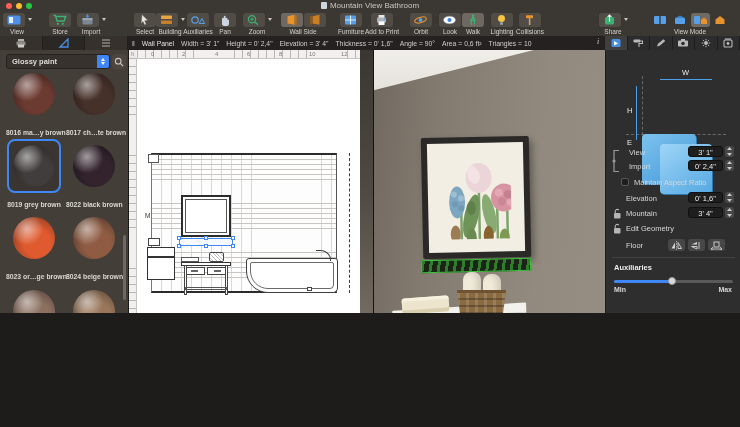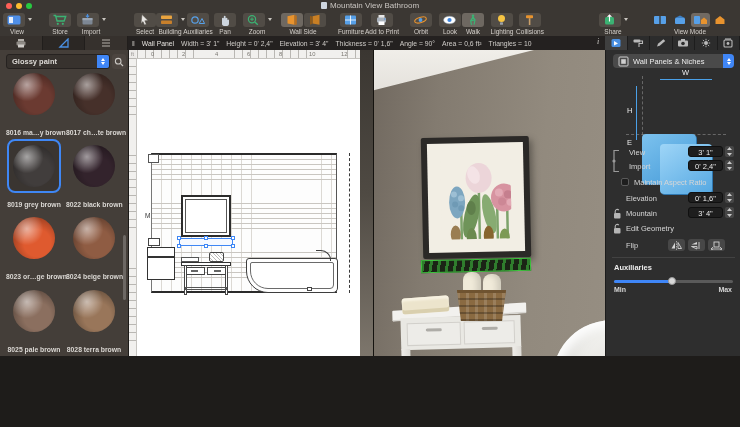--- a/index.html
+++ b/index.html
@@ -1,16 +1,16 @@
 <!DOCTYPE html>
 <html><head>
 <meta charset="utf-8">
 <style>
   html,body{margin:0;padding:0;background:#1e1c1a;}
-  #app{position:relative;width:740px;height:356px;background:#ef4444;overflow:hidden;
+  #app{position:relative;width:740px;height:313px;background:#ef4444;overflow:hidden;
        font-family:"Liberation Sans",sans-serif;-webkit-font-smoothing:antialiased;}
   .abs{position:absolute;}
   
   .titlebar{position:absolute;left:0;top:0;width:740px;height:11px;background:#3b3733;}
   .light{position:absolute;top:2.5px;width:6px;height:6px;border-radius:50%;}
   .title{position:absolute;left:0;right:0;top:1px;text-align:center;font-size:8px;color:#c9c5c1;}
   .docic{display:inline-block;width:6px;height:7px;background:#cfd6df;border-radius:1px;margin-right:3px;vertical-align:-1px;}
   
   .toolbar{position:absolute;left:0;top:11px;width:740px;height:25px;background:#3b3733;border-bottom:1px solid #232019;}
   .tb{position:absolute;top:1px;text-align:center;}
@@ -640,31 +640,20 @@
 
     <div class="towel3"></div>
     <div class="roll" style="left:103px;top:222px"></div>
     <div class="roll" style="left:123px;top:224px"></div>
     <div class="basket3"></div>
     <div class="tub3"></div>
     <div class="floor3"></div>
   </div>
 
   <div class="insp">
-    <div class="ihead">
-      <svg style="margin-left:5px" width="11" height="11" viewBox="0 0 11 11">
-          <rect x="1" y="1" width="9" height="9" rx="1" fill="none" stroke="#cfcfcf" stroke-width="1"></rect>
-          <rect x="3.2" y="3.2" width="4.6" height="4.6" fill="#cfcfcf"></rect>
-        </svg>
-      <span class="htxt">Wall Panels &amp; Niches</span>
-      <span class="bluestep">
-          <i class="up"></i>
-          <i class="dn"></i>
-        </span>
-    </div>
 
     <div class="dguideh" style="left:20px;top:84px;width:100px"></div>
     <div class="dguide" style="left:36px;top:26px;height:64px"></div>
     <div class="dback"></div>
     <div class="dfront"></div>
     <div class="dline" style="left:54px;top:29px;width:52px;height:1.2px"></div>
     <div class="dline" style="left:30px;top:36px;width:1.2px;height:54px"></div>
     <div class="dline" style="left:90px;top:148px;width:16px;height:1.2px;transform:rotate(20deg)"></div>
     <span class="dlab" style="left:76px;top:18px">W</span>
     <span class="dlab" style="left:21px;top:56px">H</span>
@@ -718,21 +707,21 @@
           <path d="M3.5 10L1 7h5z" fill="#c9c9c9"></path>
         </svg>
       </span>
 
     <svg class="abs" style="left:6px;top:173px" width="11" height="12" viewBox="0 0 11 12">
         <path d="M3.2 5V3.4a2 2 0 013.6-1.2" fill="none" stroke="#b5b5b5" stroke-width="1.1"></path>
         <rect x="2" y="5" width="6.5" height="5.5" rx="1" fill="#b5b5b5"></rect>
       </svg>
     <span class="irow-lab" style="left:20px;top:174px">Edit Geometry</span>
 
-    <span class="irow-lab" style="left:20px;top:191px">Flip</span>
+    <span class="irow-lab" style="left:20px;top:191px">Floor</span>
     <span class="fbtn" style="left:62px;top:189px">
         <svg width="13" height="9" viewBox="0 0 13 9">
           <path d="M5 1.5L1.5 7.5H5z" fill="#d5d5d5"></path>
           <path d="M8 1.5l3.5 6H8z" fill="none" stroke="#d5d5d5" stroke-width=".9"></path>
           <path d="M6.5 0v9" stroke="#d5d5d5" stroke-width=".7" stroke-dasharray="1.4 1.1"></path>
         </svg>
       </span>
     <span class="fbtn" style="left:82px;top:189px">
         <svg width="13" height="9" viewBox="0 0 13 9">
           <path d="M1.5 3.5L7 1v2.5z" fill="#d5d5d5"></path>

